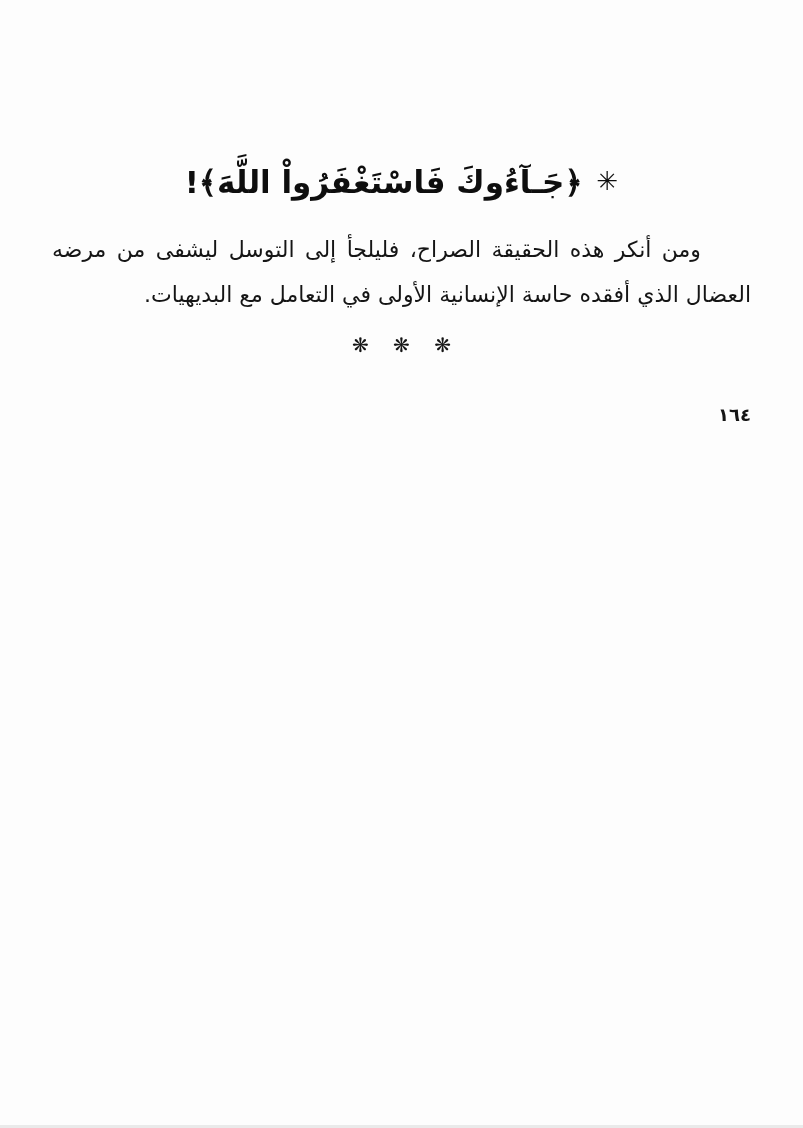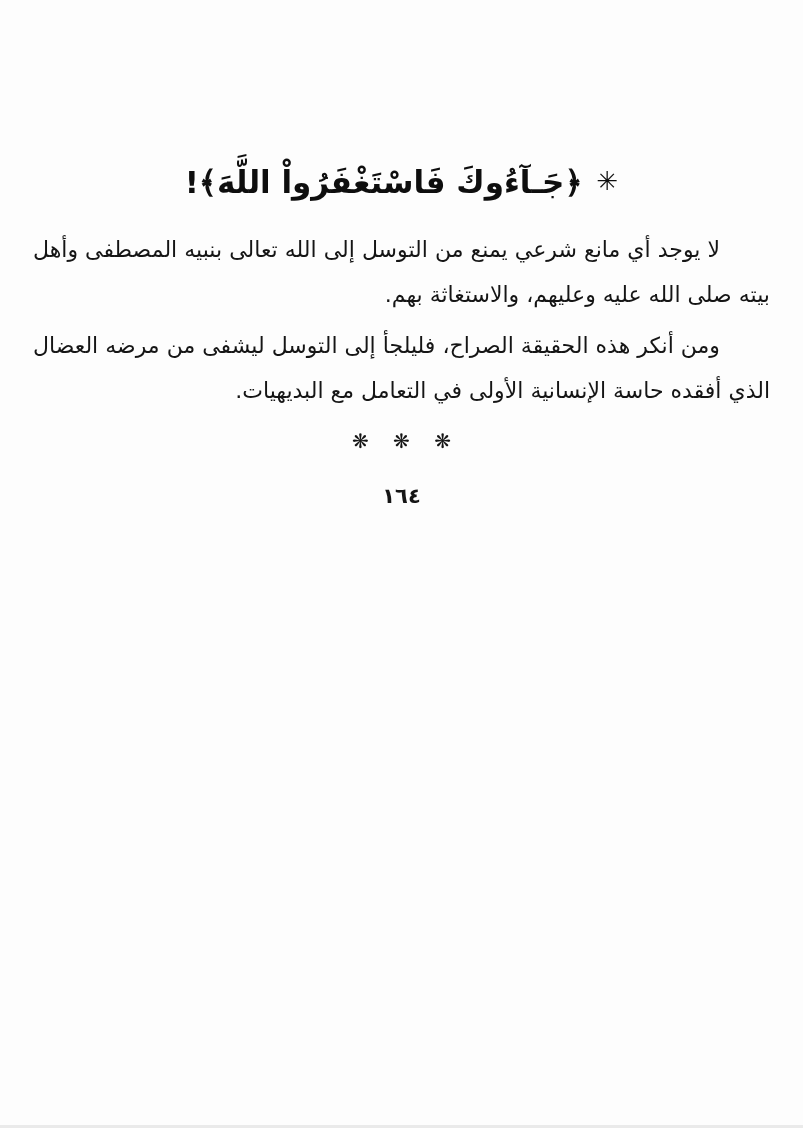--- a/index.html
+++ b/index.html
@@ -5,21 +5,21 @@
   html, body {
     margin: 0;
     padding: 0;
     background: #ffffff;
   }
   .page {
     position: relative;
     width: 803px;
     height: 1128px;
     box-sizing: border-box;
-    padding: 0 33px;
+    padding: 0 52px;
     background: #fdfdfd;
     color: #151515;
     font-family: "DejaVu Sans", sans-serif;
     direction: rtl;
     overflow: hidden;
   }
   .title {
     margin: 154px 0 0 0;
     text-align: center;
     font-size: 31px;
@@ -52,23 +52,22 @@
   }
   .separator {
     text-align: center;
     font-size: 20px;
     line-height: 45px;
     margin: 0 0 6px 0;
     word-spacing: 18px;
     text-indent: 0;
   }
   .page-number {
-    margin-top: 20px;
-    text-align: center;
-    font-size: 21px;
+    margin-top: 36px;
+    font-size: 18px;
     font-weight: bold;
     letter-spacing: 2px;
   }
   .scan-edge {
     position: absolute;
     left: 0;
     right: 0;
     bottom: 0;
     height: 3px;
     background: #eaeaea;
@@ -76,21 +75,20 @@
 </style>
 </head>
 <body>
 
 <div class="page" style="background: rgb(253, 253, 253); color: rgb(21, 21, 21);">
 
   <h1 class="title"><span class="title-star">✳</span><span>﴿جَـآءُوكَ فَاسْتَغْفَرُواْ اللَّهَ﴾!</span></h1>
 
   <div class="body-text">
 
-    <p>لا يوجد أي مانع شرعي يمنع من التوسل إلى الله تعالى بنبيه المصطفى وأهل بيته صلى الله عليه وعليهم، والاستغاثة بهم.</p>
 
 
 
     <p>ومن أنكر هذه الحقيقة الصراح، فليلجأ إلى التوسل ليشفى من مرضه العضال الذي أفقده حاسة الإنسانية الأولى في التعامل مع البديهيات.</p>
 
     <div class="separator">❋ ❋ ❋</div>
 
 
 
 

